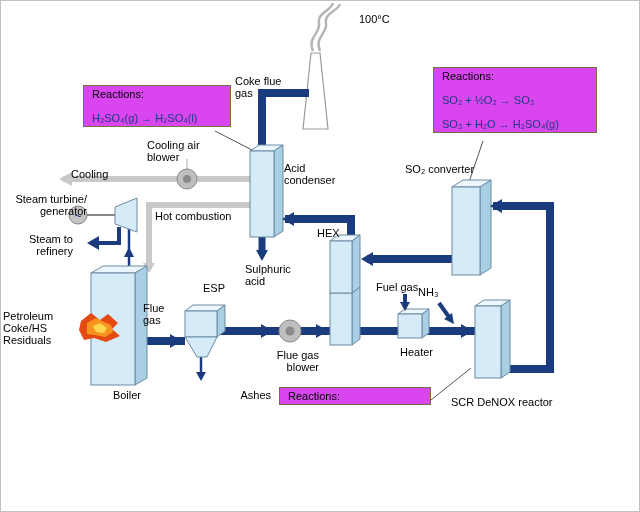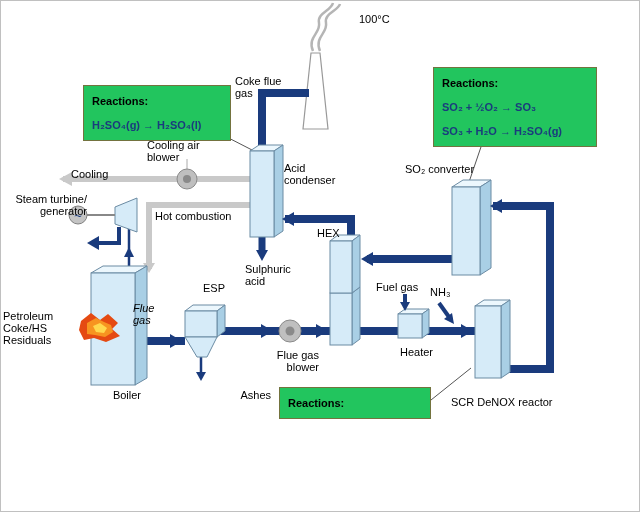--- a/index.html
+++ b/index.html
@@ -14,22 +14,22 @@
   .pipe4{stroke:#1a3b7d;stroke-width:4;fill:none;}
   .pipe2{stroke:#1a3b7d;stroke-width:2.5;fill:none;}
   .nfill{fill:#1a3b7d;stroke:none;}
   .gpipe{stroke:#c9c9c9;stroke-width:6;fill:none;}
   .gfill{fill:#c9c9c9;stroke:none;}
   .smoke{stroke:#b5b5b5;stroke-width:2.5;fill:none;}
   .eqf{fill:#d6ebf8;stroke:#6b8ba3;stroke-width:1;}
   .eqt{fill:#ecf7fd;stroke:#6b8ba3;stroke-width:1;}
   .eqs{fill:#a9cfe5;stroke:#6b8ba3;stroke-width:1;}
   .conn{stroke:#555;stroke-width:1;fill:none;}
-  .note{position:absolute;background:#22c55e;border:1px solid #73733f;padding:7px 8px;
-        font-size:11px;line-height:16px;font-weight:bold;}
+  .note{position:absolute;background:#d946ef;border:1px solid #73733f;padding:0 8px;
+        font-size:11px;line-height:16px;}
   .note .note-title{color:#000;}
   .note .formula{color:#1a3b7d;margin-top:8px;}
 </style>
 </head>
 <body>
 
 <div id="stage">
 
 <svg width="640" height="512" viewBox="0 0 640 512">
 
@@ -123,31 +123,32 @@
   <polygon class="nfill" points="404,310 399,301 409,301"></polygon>
   <polygon class="nfill" points="453,323 443,318 451,312"></polygon>
 </svg>
 
   <div class="lbl" style="left:358px;top:12px;">100°C</div>
   <div class="lbl" style="left:234px;top:74px;width:58px;">Coke flue gas</div>
   <div class="lbl" style="left:70px;top:167px;">Cooling</div>
   <div class="lbl" style="left:146px;top:138px;width:66px;">Cooling air blower</div>
   <div class="lbl" style="left:154px;top:209px;width:90px;">Hot combustion</div>
   <div class="lbl c" style="left:2px;top:192px;width:84px;">Steam turbine/ generator</div>
+  <div class="lbl c" style="left:16px;top:232px;width:56px;">Steam to refinery</div>
   <div class="lbl" style="left:2px;top:309px;width:62px;">Petroleum Coke/HS Residuals</div>
   <div class="lbl c" style="left:96px;top:388px;width:44px;">Boiler</div>
-  <div class="lbl" style="left:132px;top:301px;width:32px;font-style:italic;">Flue gas</div>
+  <div class="lbl" style="left:142px;top:301px;width:32px;">Flue gas</div>
   <div class="lbl c" style="left:184px;top:281px;width:40px;">ESP</div>
   <div class="lbl c" style="left:186px;top:388px;width:36px;margin-left:48px;">Ashes</div>
   <div class="lbl c" style="left:262px;top:348px;width:56px;">Flue gas blower</div>
   <div class="lbl" style="left:244px;top:262px;width:54px;">Sulphuric acid</div>
   <div class="lbl" style="left:283px;top:161px;width:60px;">Acid condenser</div>
   <div class="lbl" style="left:316px;top:226px;width:30px;">HEX</div>
   <div class="lbl" style="left:375px;top:280px;width:50px;">Fuel gas</div>
-  <div class="lbl" style="left:429px;top:285px;text-align:center;">NH₃</div>
+  <div class="lbl" style="left:417px;top:285px;text-align:center;">NH₃</div>
   <div class="lbl c" style="left:392px;top:345px;width:40px;">Heater</div>
   <div class="lbl" style="left:404px;top:162px;width:90px;">SO₂ converter</div>
   <div class="lbl" style="left:450px;top:395px;width:110px;">SCR DeNOX reactor</div>
 
   <div class="note" style="left:82px;top:84px;width:130px;">
     <div class="note-title">Reactions:</div>
     <div class="formula">H₂SO₄(g) → H₂SO₄(l)</div>
   </div>
 
   <div class="note" style="left:432px;top:66px;width:146px;">

